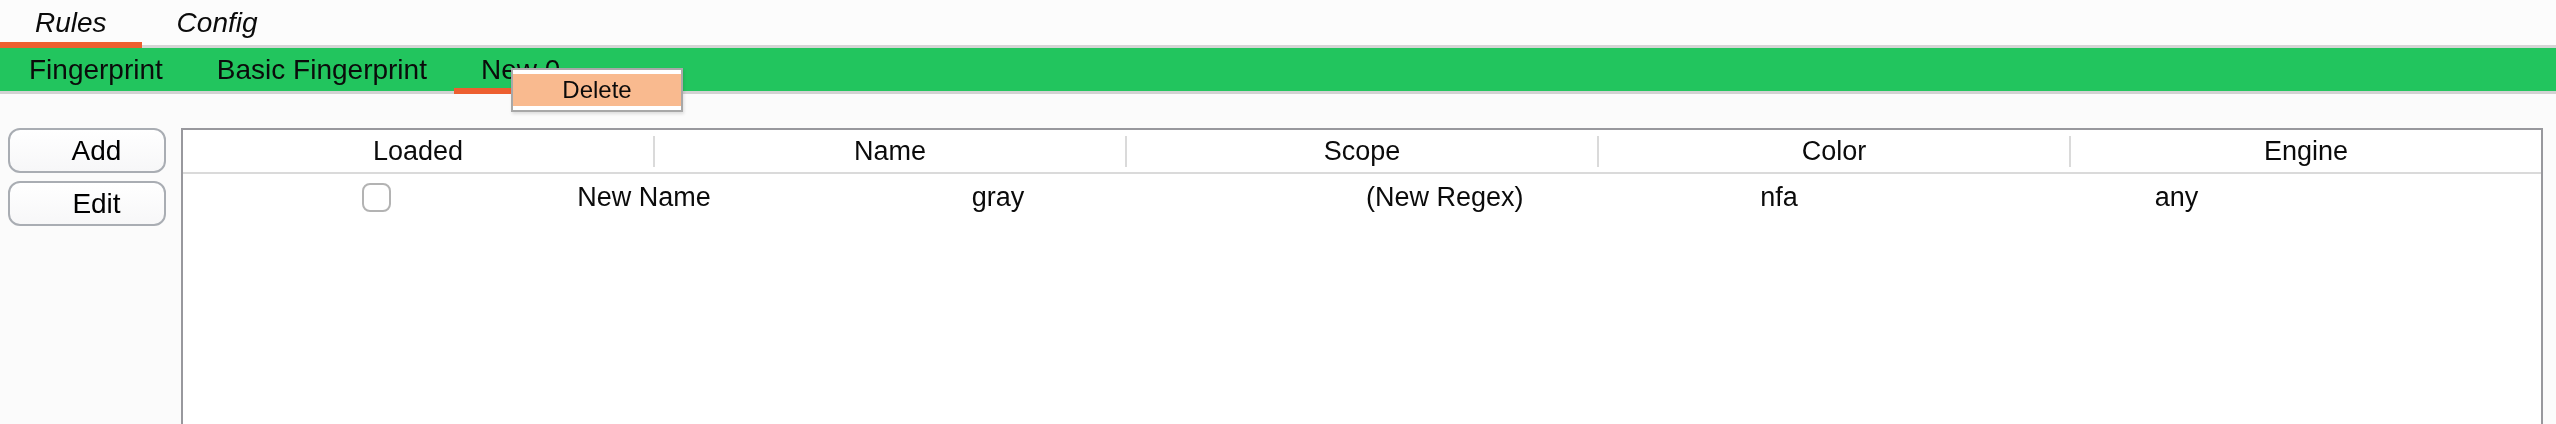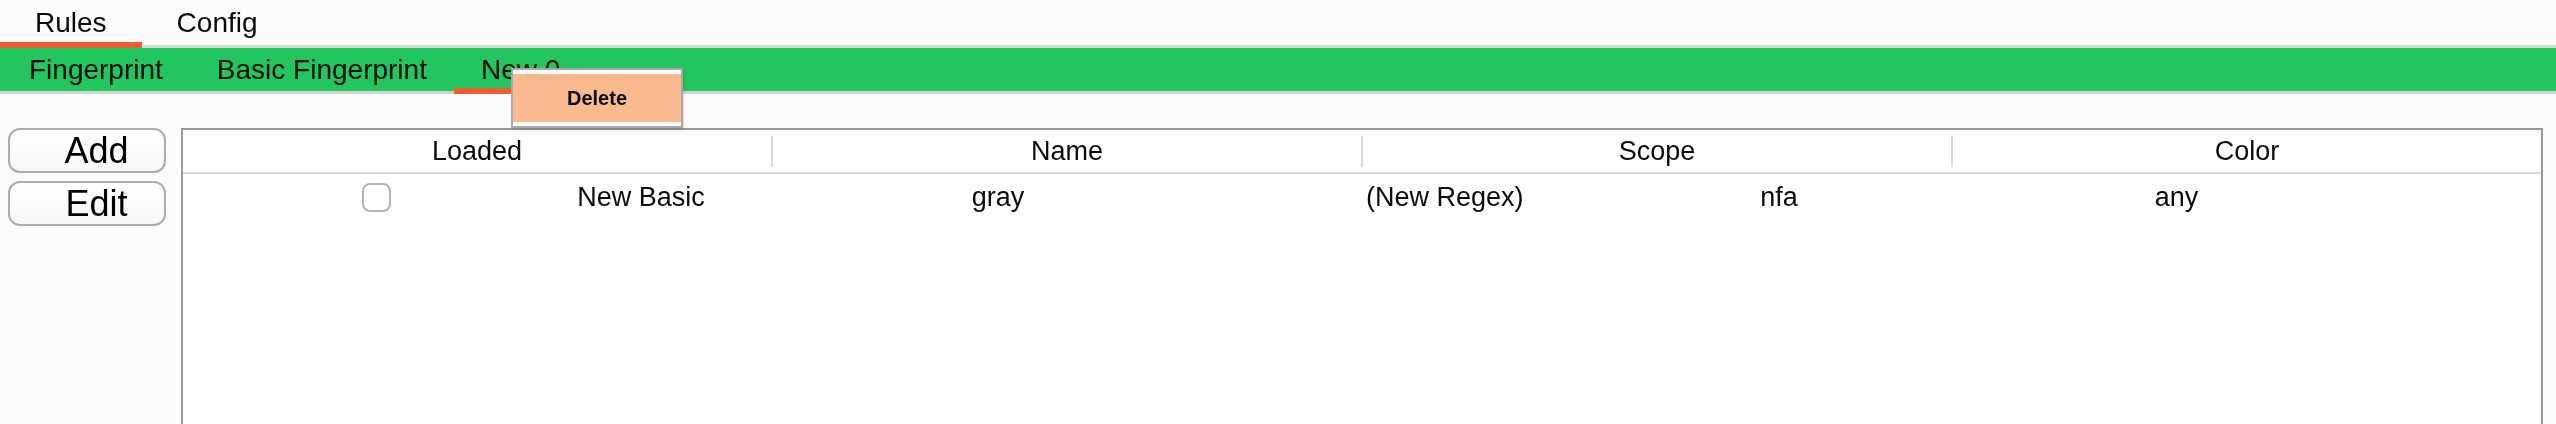--- a/index.html
+++ b/index.html
@@ -20,20 +20,21 @@
     border-bottom: 3px solid #d5d5d5;
     display: flex;
     align-items: stretch;
   }
   .tab1 {
     position: relative;
     display: flex; align-items: center; justify-content: center;
     padding: 0 35px;
     font-size: 28px;
     cursor: default;
+    font-style: italic;
   }
   .tab1.active::after {
     content: "";
     position: absolute; left: 0; right: 0; bottom: -3px;
     height: 6px;
     background: #ed5f30;
   }
 
   
   .tabbar2 {
@@ -65,21 +66,21 @@
     position: absolute; left: 8px; top: 34px;
     width: 158px;
     display: flex; flex-direction: column; gap: 8px;
   }
   .side-buttons button {
     height: 45px;
     border: 2px solid #a9adb3;
     border-radius: 12px;
     background: linear-gradient(#ffffff, #f7f7f8);
     font-family: "Liberation Sans", sans-serif;
-    font-size: 36px;
+    font-size: 28px;
     color: #000;
     cursor: default;
     padding-left: 19px;
   }
 
   
   .rules-table {
     position: absolute; left: 181px; top: 34px;
     width: 2362px; height: 310px;
     background: #ffffff;
@@ -123,25 +124,24 @@
   .context-menu {
     position: absolute; left: 511px; top: 68px;
     width: 172px;
     background: #ffffff;
     border: 2px solid #a8a8a8;
     padding: 4px 0;
     z-index: 20;
     box-shadow: 1px 2px 3px rgba(0,0,0,0.12);
   }
   .menu-item {
-    height: 48px;
-    display: flex; align-items: center; justify-content: center;
-    font-size: 20px;
-    cursor: default;
-    font-weight: bold;
+    height: 32px;
+    display: flex; align-items: center; justify-content: center;
+    font-size: 24px;
+    cursor: default;
   }
   .menu-item.highlighted { background: #f9ba8f; }
 </style>
 </head>
 <body>
 
 <div class="screen">
 
   <div class="tabbar1">
     <div class="tab1 active">
@@ -170,26 +170,27 @@
       <button>Add</button>
       <button>Edit</button>
     </div>
 
     <div class="rules-table">
       <div class="thead">
         <div class="th">Loaded</div>
         <div class="th">Name</div>
         <div class="th">Scope</div>
         <div class="th">Color</div>
+        <div class="th">Engine</div>
       </div>
       <div class="trow">
         <div class="td center">
           <span class="checkbox"></span>
         </div>
-        <div class="td">New Basic</div>
+        <div class="td">New Name</div>
         <div class="td">gray</div>
         <div class="td">(New Regex)</div>
         <div class="td">nfa</div>
         <div class="td">any</div>
       </div>
     </div>
 
   </div>
 
   <div class="context-menu">

